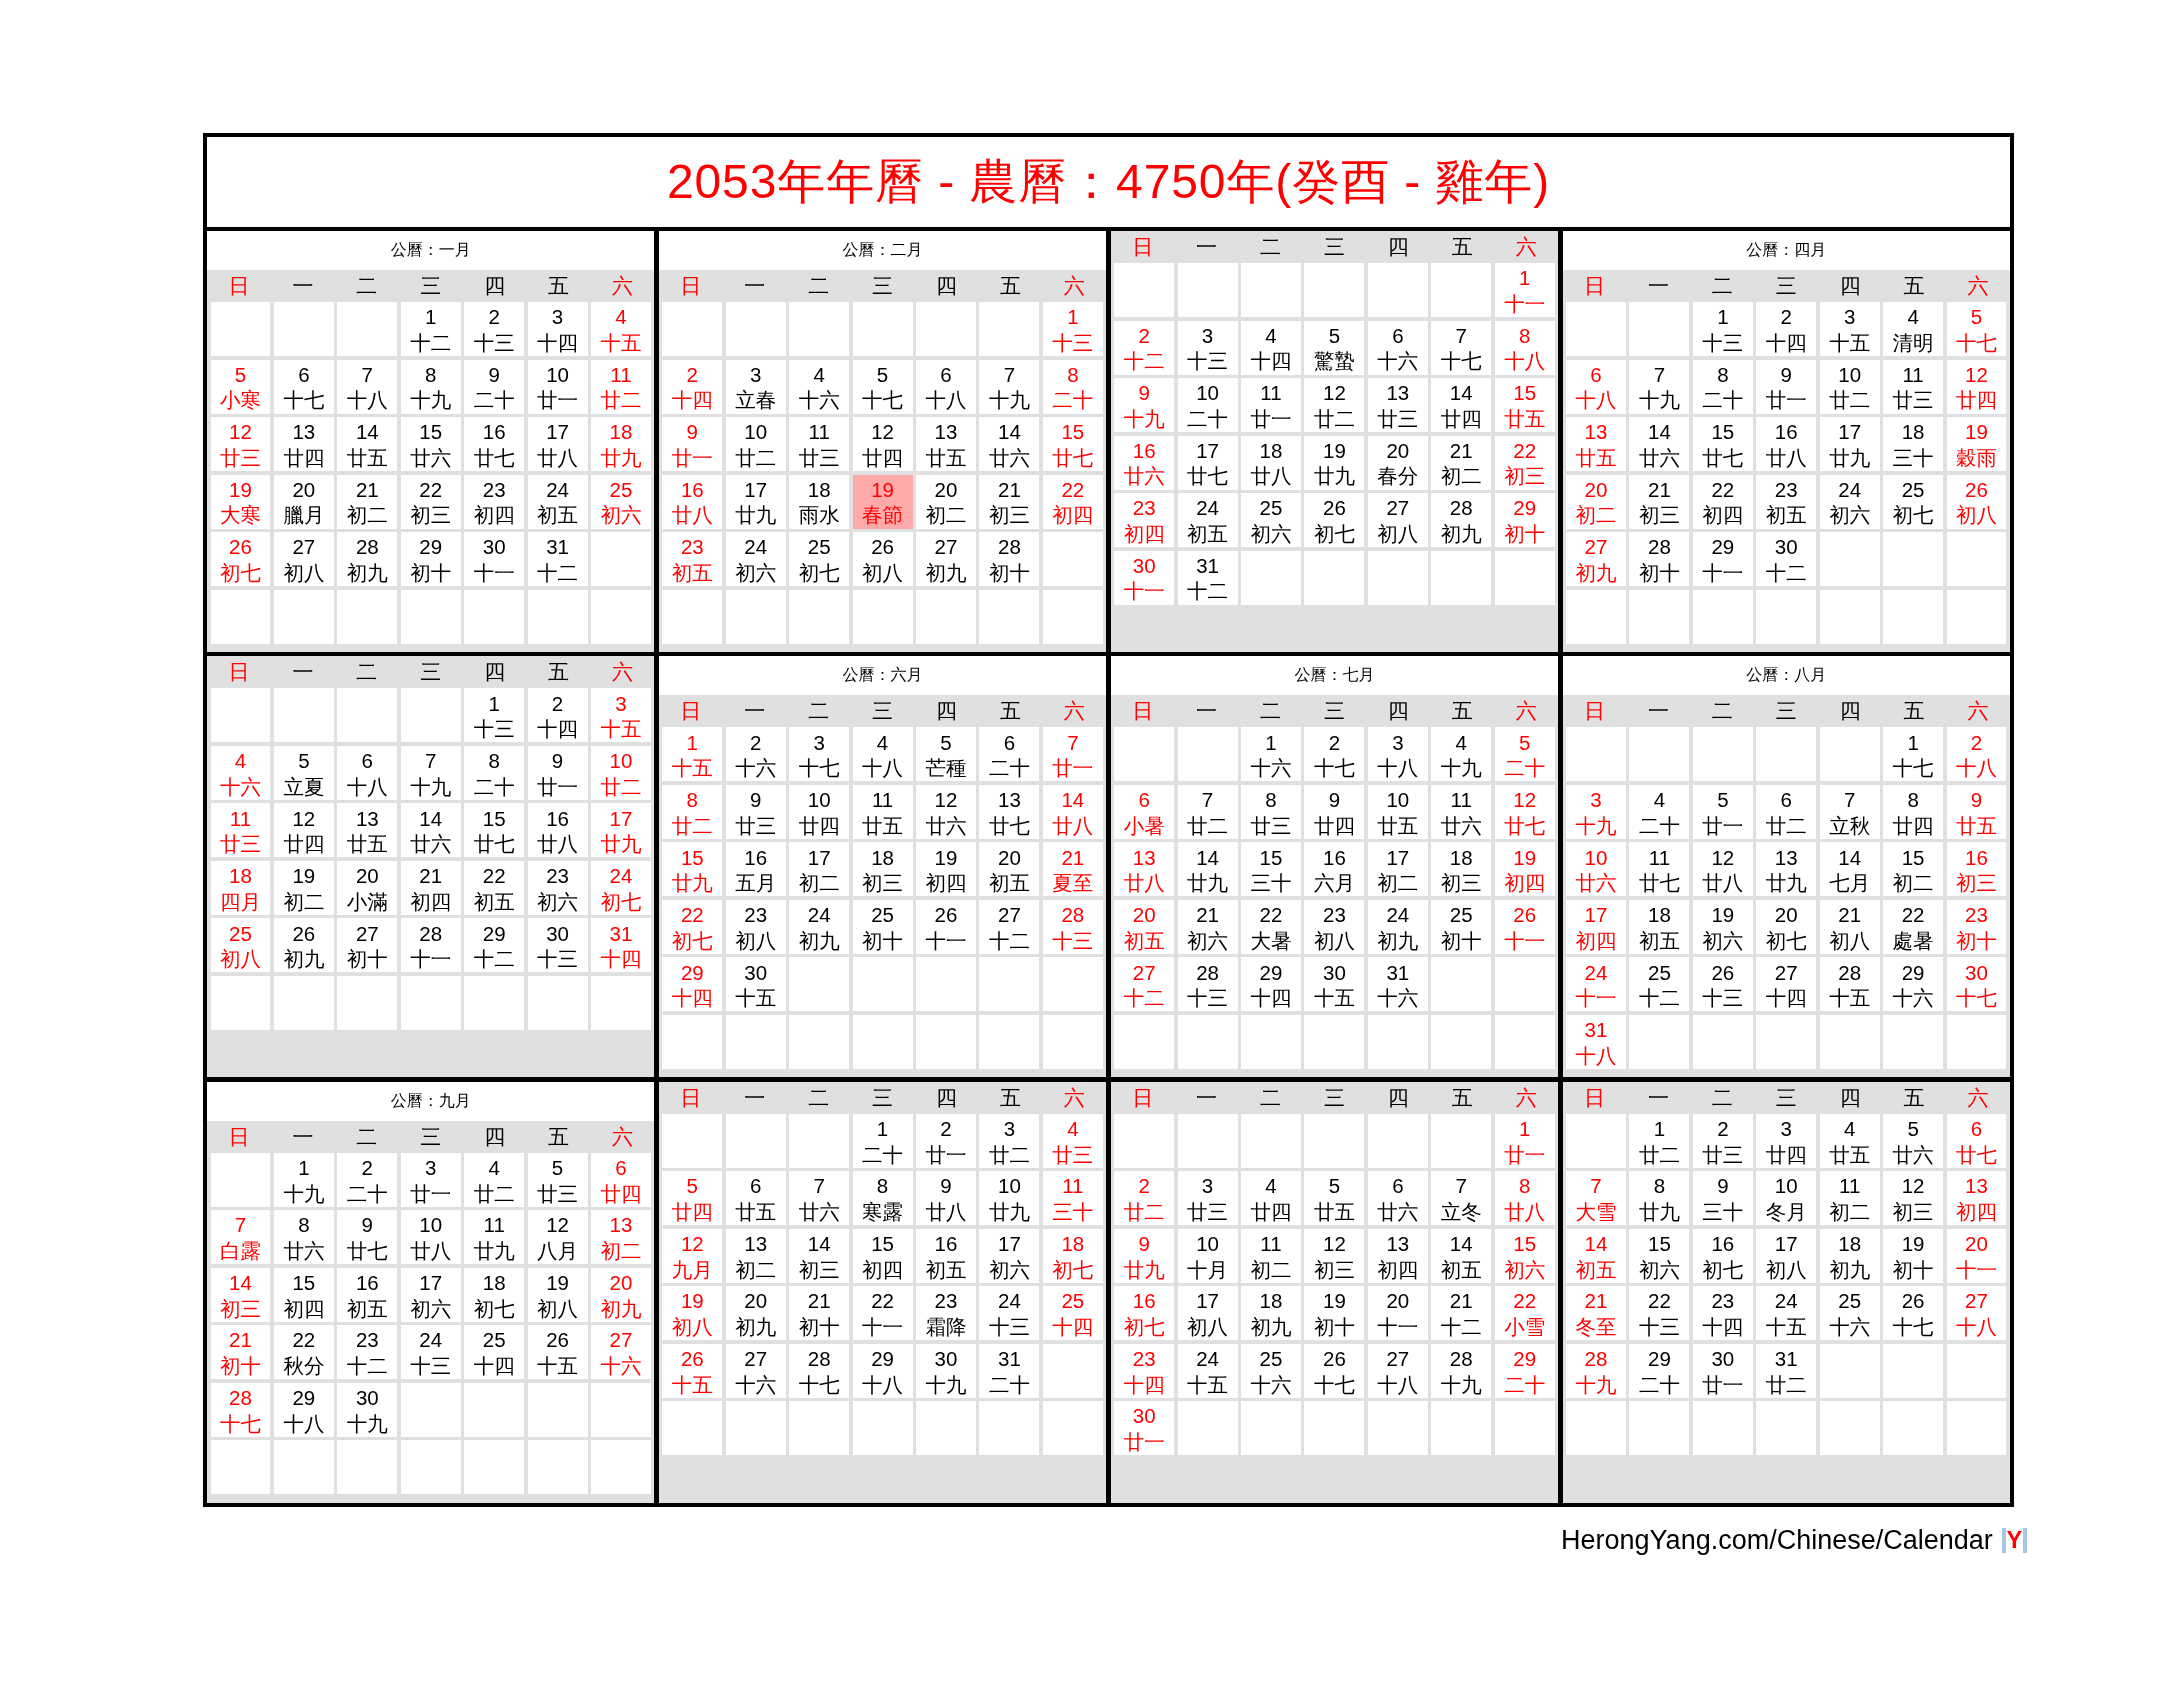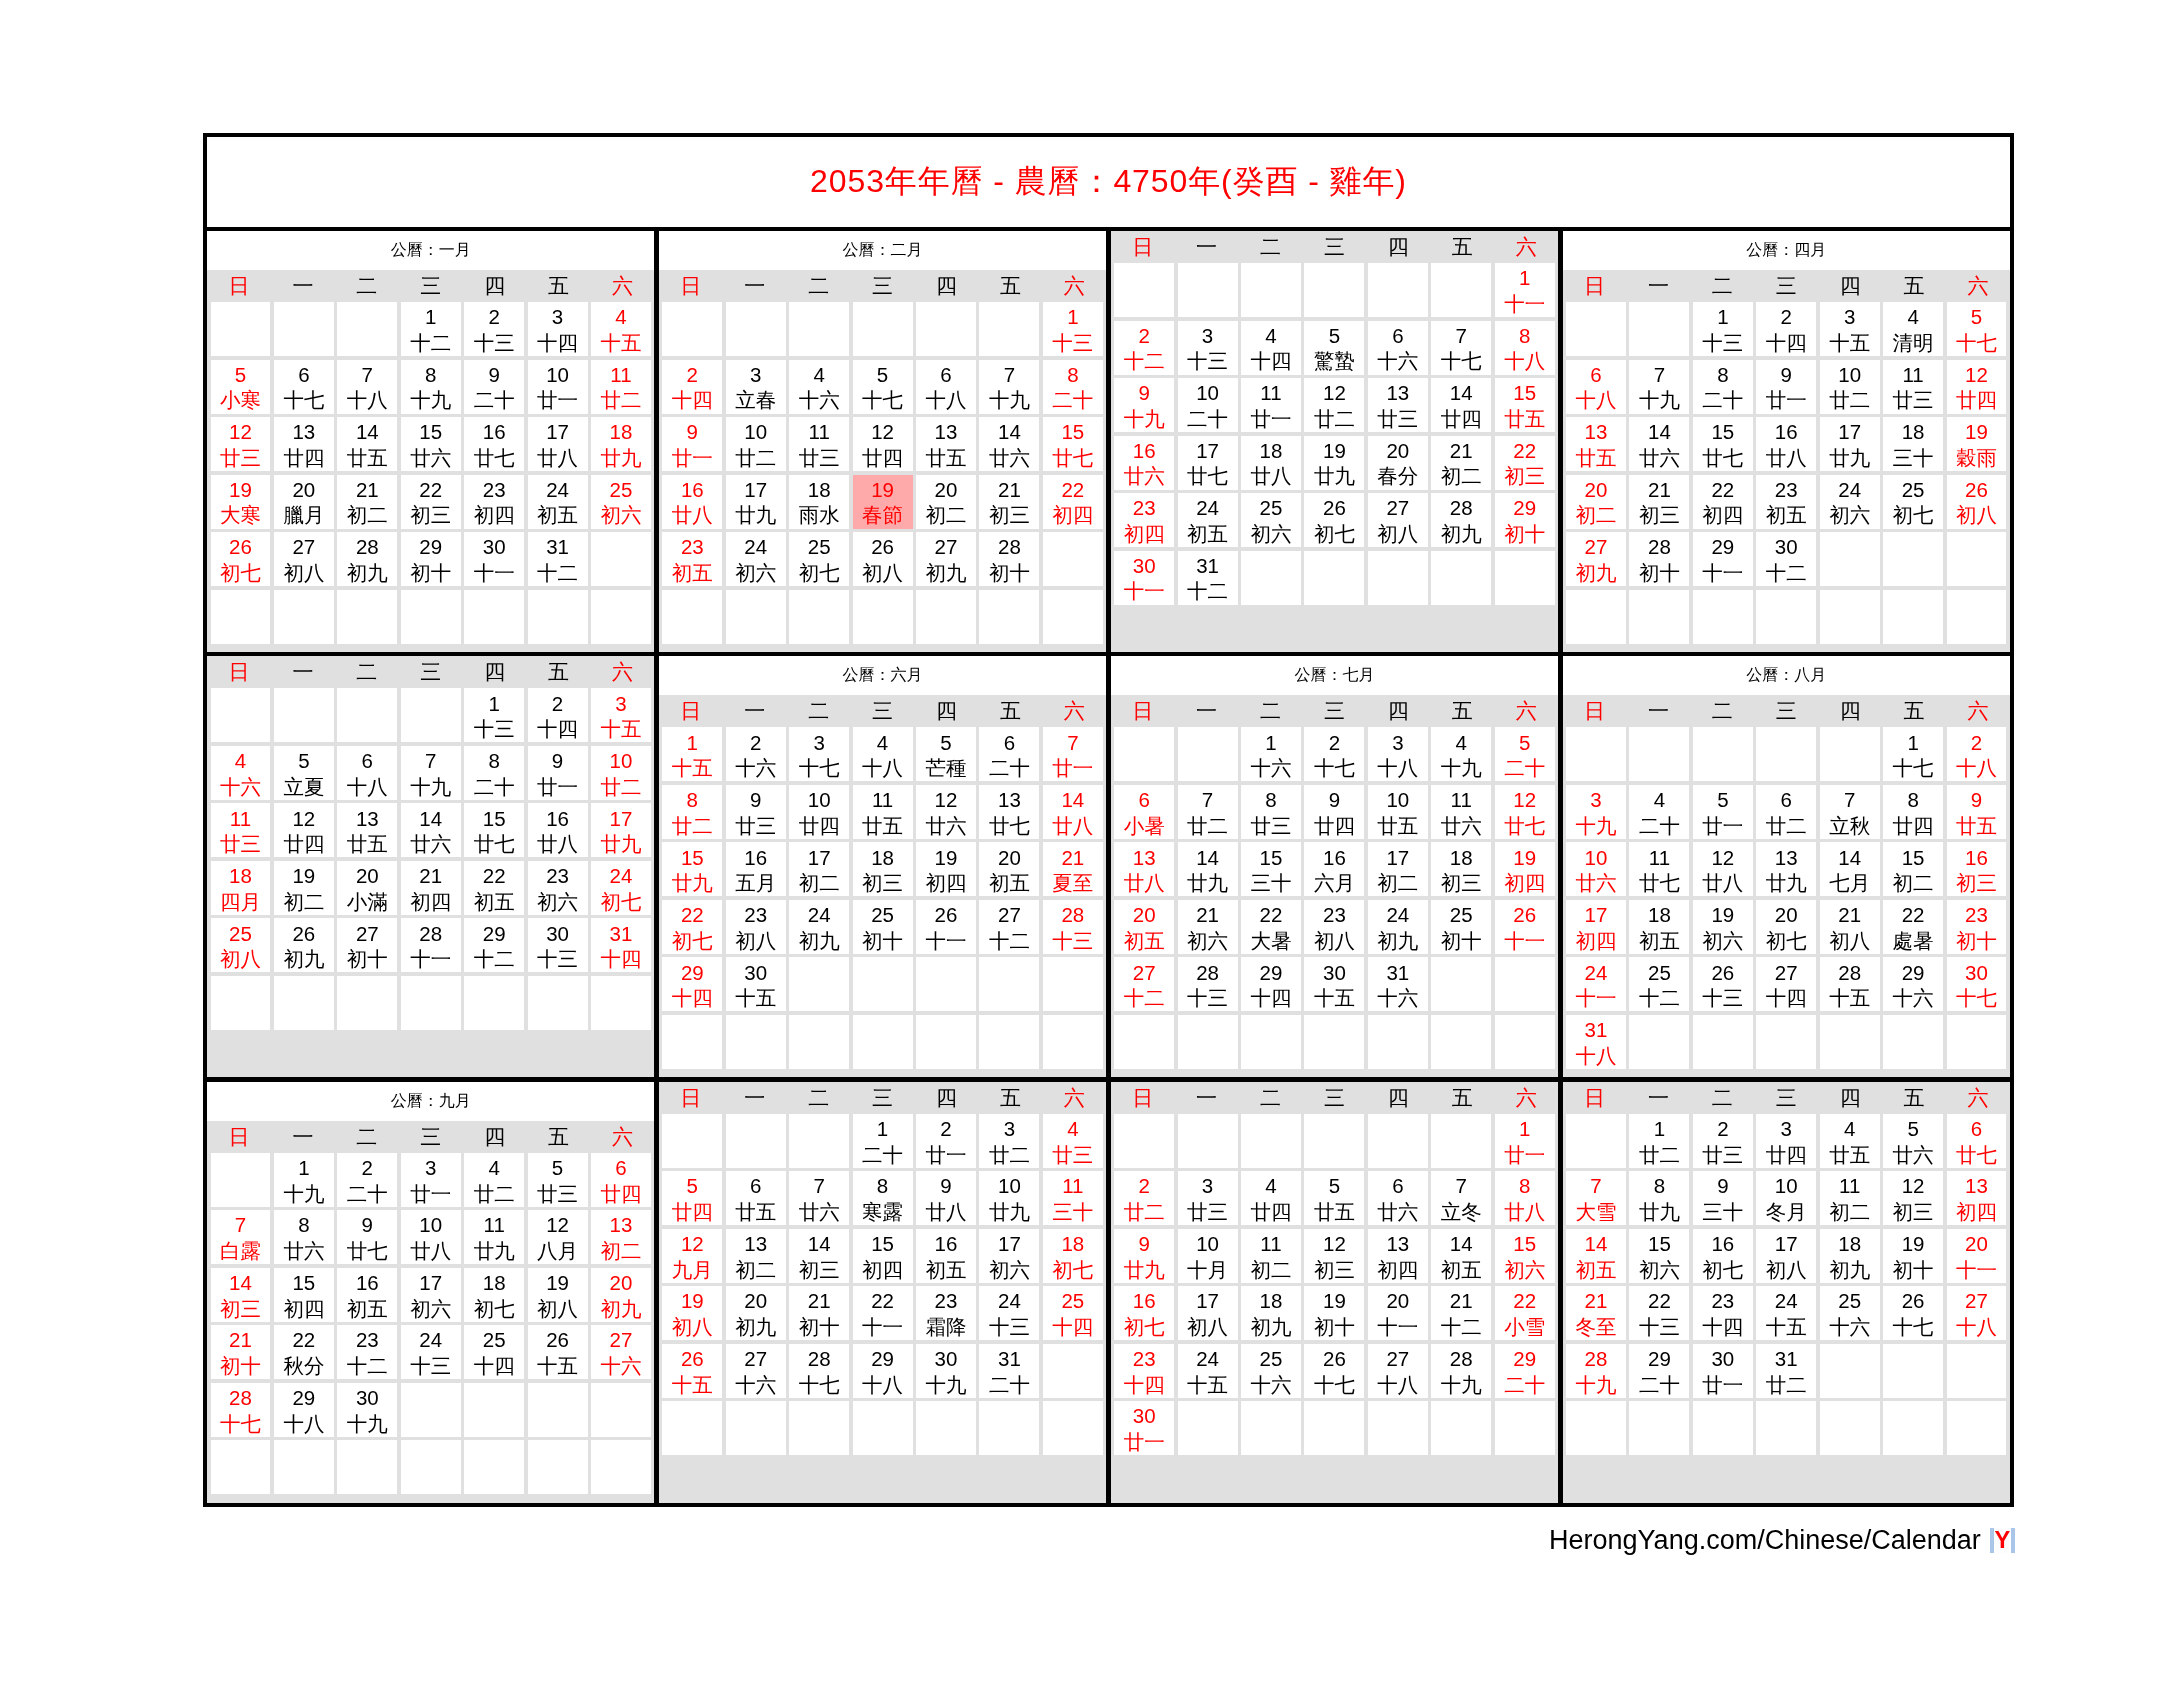--- a/index.html
+++ b/index.html
@@ -9,21 +9,21 @@
     -webkit-font-smoothing:antialiased;
   }
   .calendar{
     position:absolute;left:203px;top:133px;width:1803px;
     border:4.4px solid #000;background:#fff;
   }
   .title-box{
     height:90px;border-bottom:4.4px solid #000;
     display:flex;align-items:center;justify-content:center;
   }
-  .main-title{font-size:32px;color:#ff0000;letter-spacing:0.9px;}
+  .main-title{font-size:48px;color:#ff0000;letter-spacing:0.9px;}
   .months{
     display:grid;grid-template-columns:repeat(4,1fr);
     grid-auto-rows:421px;gap:4.4px;background:#000;
   }
   .month{background:#fff;display:flex;flex-direction:column;overflow:hidden;}
   .month-title{
     height:39px;flex:0 0 39px;display:flex;align-items:center;justify-content:center;
     font-size:16px;color:#000;background:#fff;
   }
   .weekdays{
@@ -36,21 +36,21 @@
     display:grid;grid-template-columns:repeat(7,1fr);
     grid-auto-rows:54px;gap:3.5px;padding:0 3.5px 3.5px 3.5px;
   }
   .cell{
     background:#fff;text-align:center;font-size:20.5px;line-height:1.25;
     padding-top:2.2px;color:#000;overflow:hidden;
   }
   .red{color:#ff0000;}
   .hl{background:#ffaaaa;}
   .footer{
-    position:absolute;top:1525px;left:203px;width:1812px;
+    position:absolute;top:1525px;left:215px;width:1812px;
     display:flex;justify-content:flex-end;align-items:center;gap:8.7px;
     font-size:27px;color:#000;
   }
   .logo{
     display:inline-block;width:17.5px;height:25px;
     border-left:4.8px solid #a9c6e8;border-right:4.8px solid #a9c6e8;
     color:#ff0000;font-weight:bold;font-size:23.6px;line-height:25px;text-align:center;
     background:#fdfdfd;
   }
 </style>

